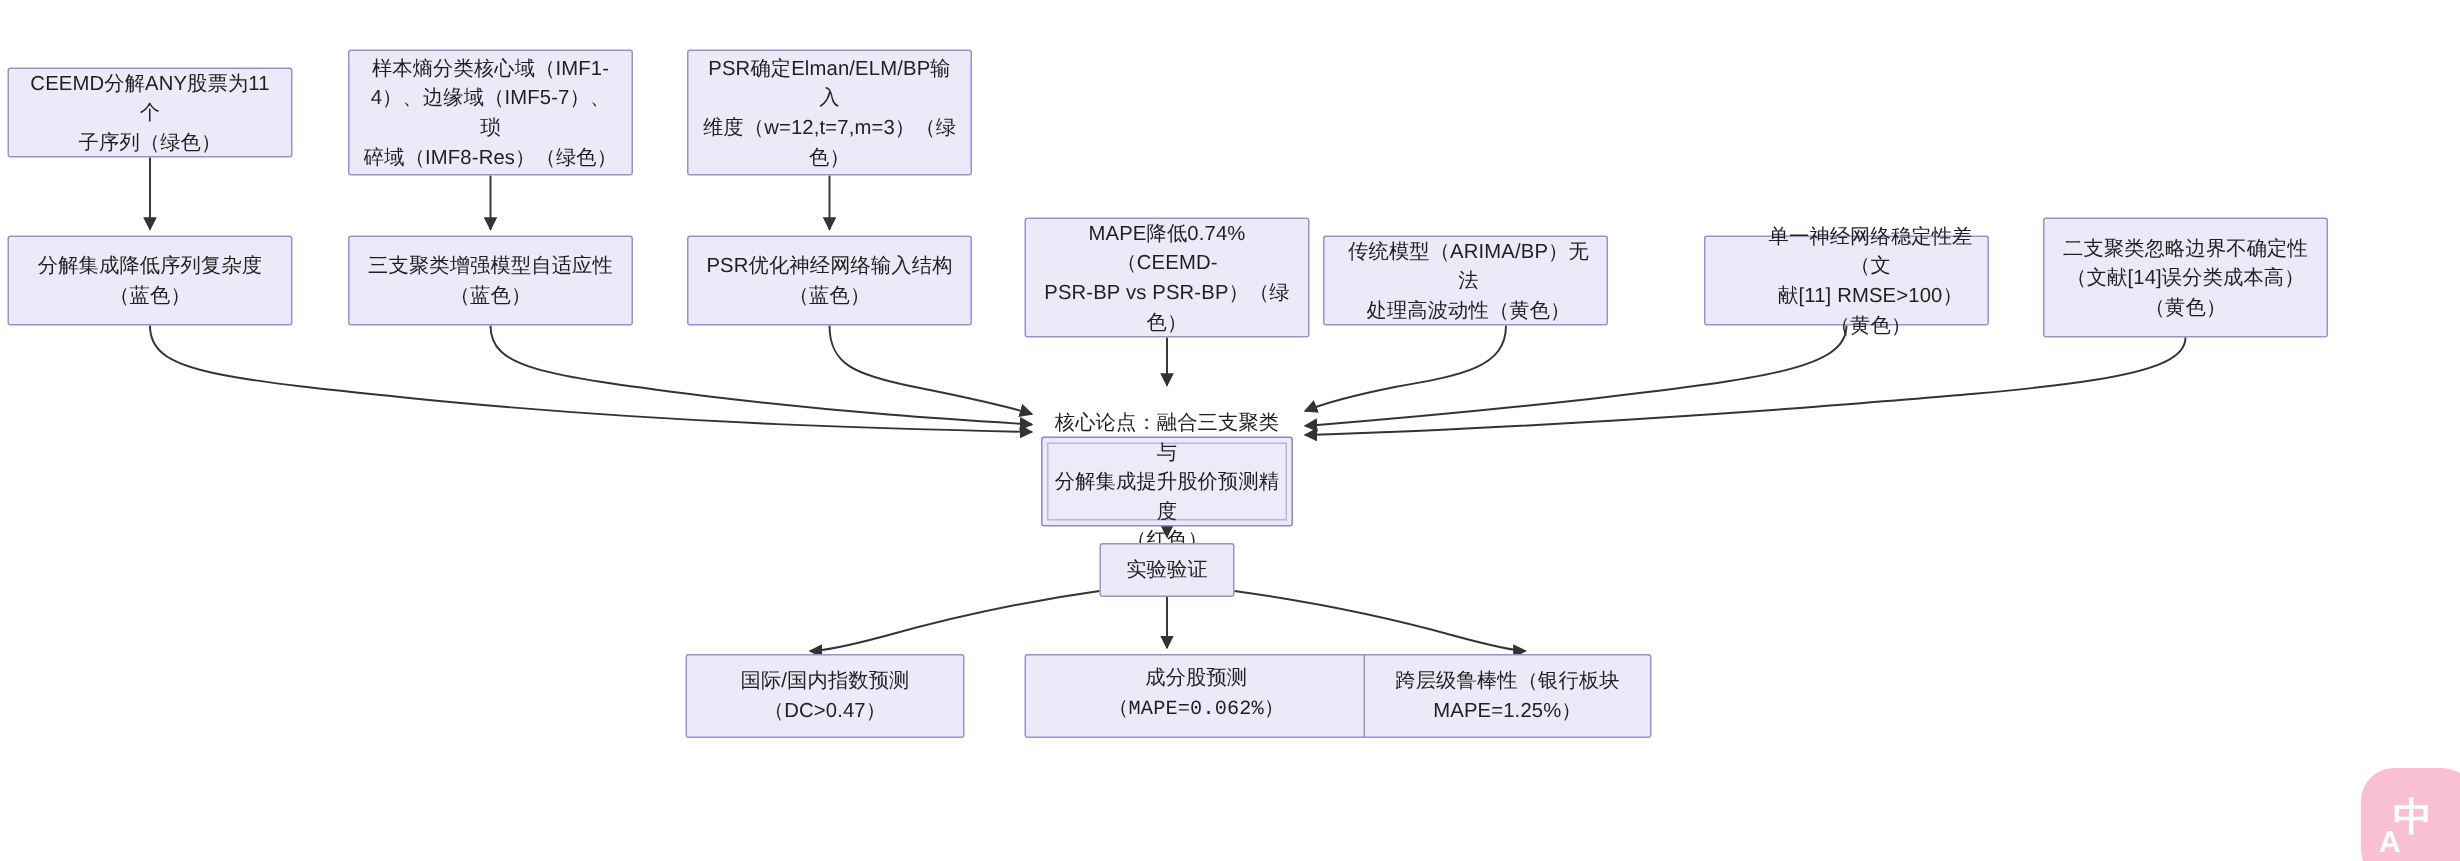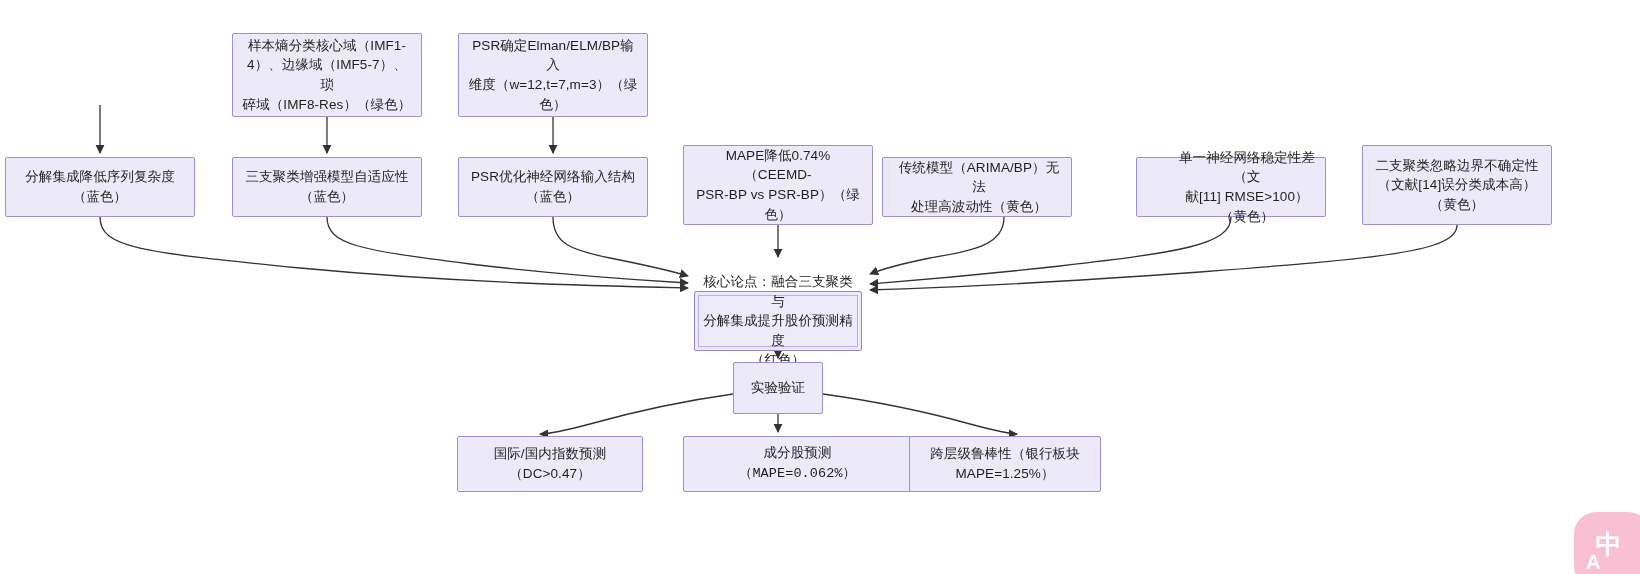--- a/index.html
+++ b/index.html
@@ -107,20 +107,24 @@
       <path d="M 1457 225 C 1457 252 1380 258 1200 272 C 1020 285 905 289 870 290"></path>
 
       <path d="M 778 321 L 778 358"></path>
 
       <path d="M 733 394 C 690 400 640 410 590 424 C 560 432 545 434 540 434"></path>
       <path d="M 778 398 L 778 432"></path>
       <path d="M 823 394 C 866 400 920 410 970 424 C 1000 432 1012 434 1017 434"></path>
     </g>
   </svg>
 
+  <div class="node" style="left:5px; top:45px; width:190px; height:60px;">
+    <span class="label">CEEMD分解ANY股票为11个
+子序列（绿色）</span>
+  </div>
 
   <div class="node" style="left:232px; top:33px; width:190px; height:84px;">
     <span class="label">样本熵分类核心域（IMF1-
 4）、边缘域（IMF5-7）、琐
 碎域（IMF8-Res）（绿色）</span>
   </div>
 
   <div class="node" style="left:458px; top:33px; width:190px; height:84px;">
     <span class="label">PSR确定Elman/ELM/BP输入
 维度（w=12,t=7,m=3）（绿
@@ -163,21 +167,21 @@
 （文献[14]误分类成本高）
 （黄色）</span>
   </div>
 
   <div class="node core" style="left:694px; top:261px; width:168px; height:60px;">
     <span class="label">核心论点：融合三支聚类与
 分解集成提升股价预测精度
 （红色）</span>
   </div>
 
-  <div class="node" style="left:733px; top:362px; width:90px; height:52px;">
+  <div class="node" style="left:733px; top:362px; width:90px; height:36px;">
     <span class="label">实验验证</span>
   </div>
 
   <div class="node" style="left:457px; top:436px; width:186px; height:56px;">
     <span class="label">国际/国内指数预测
 （DC&gt;0.47）</span>
   </div>
 
   <div class="node" style="left:683px; top:436px; width:229px; height:56px;font-family:Liberation Mono, monospace;">
     <span class="label">成分股预测

